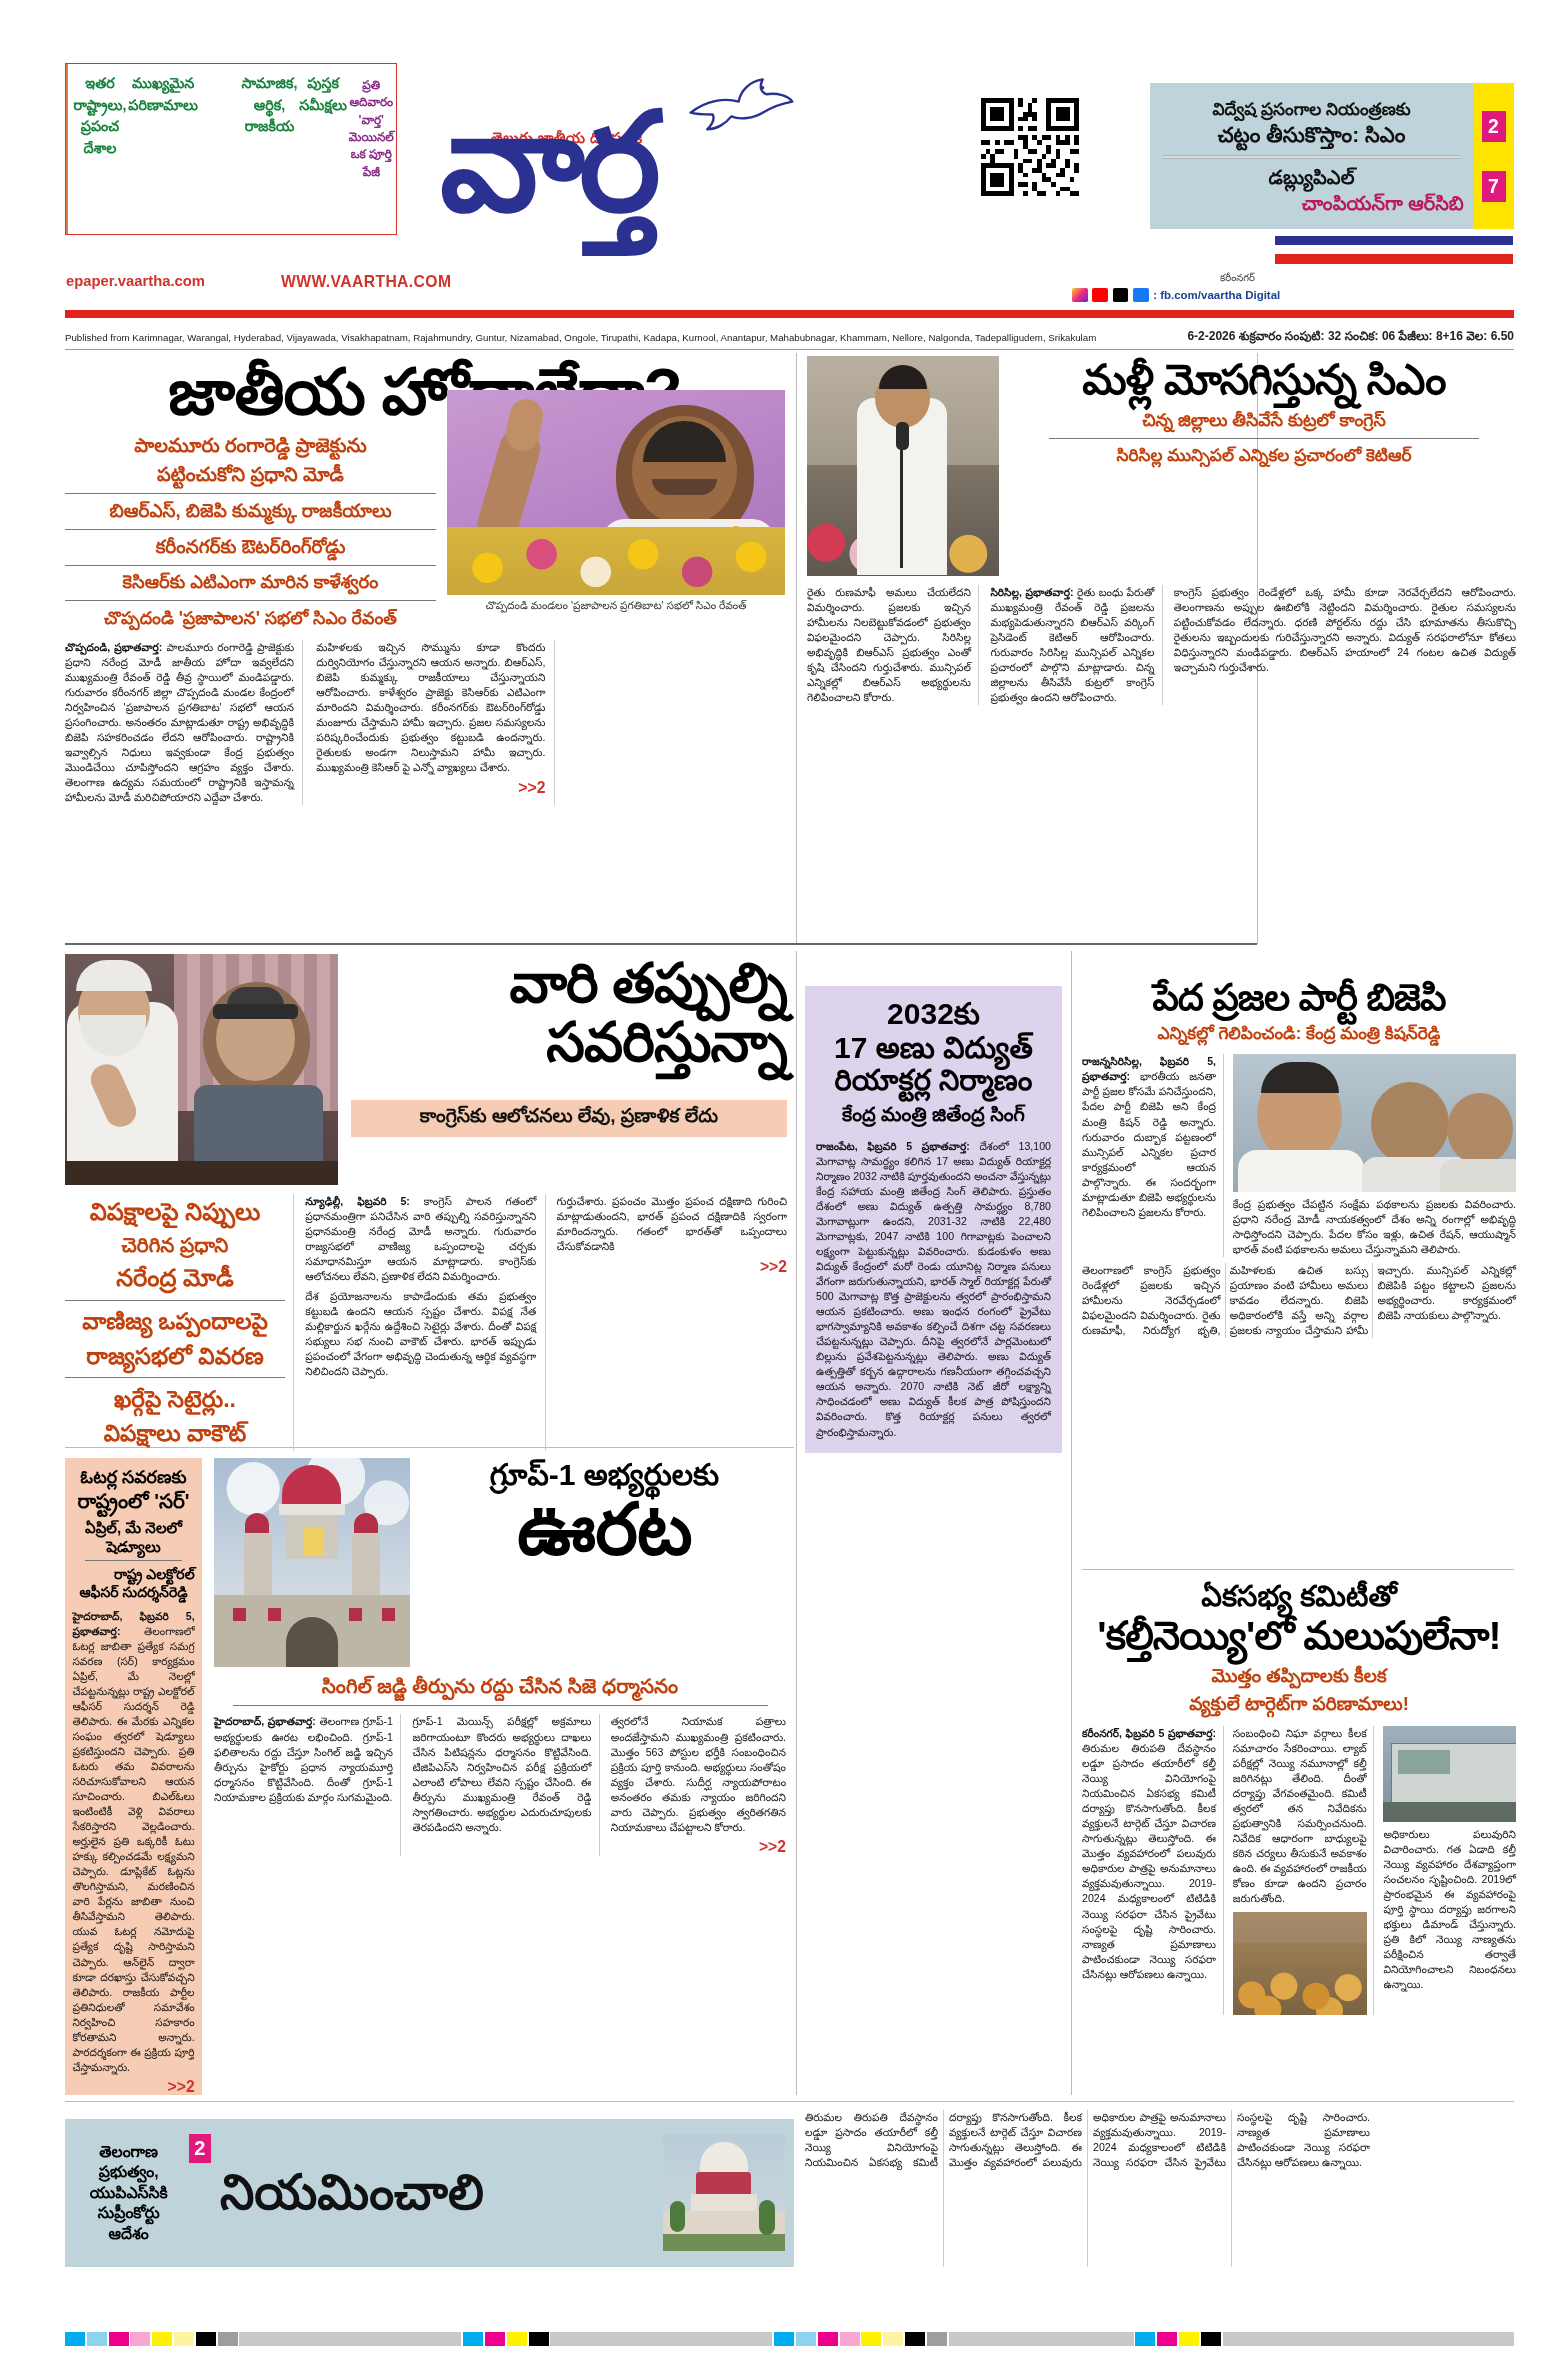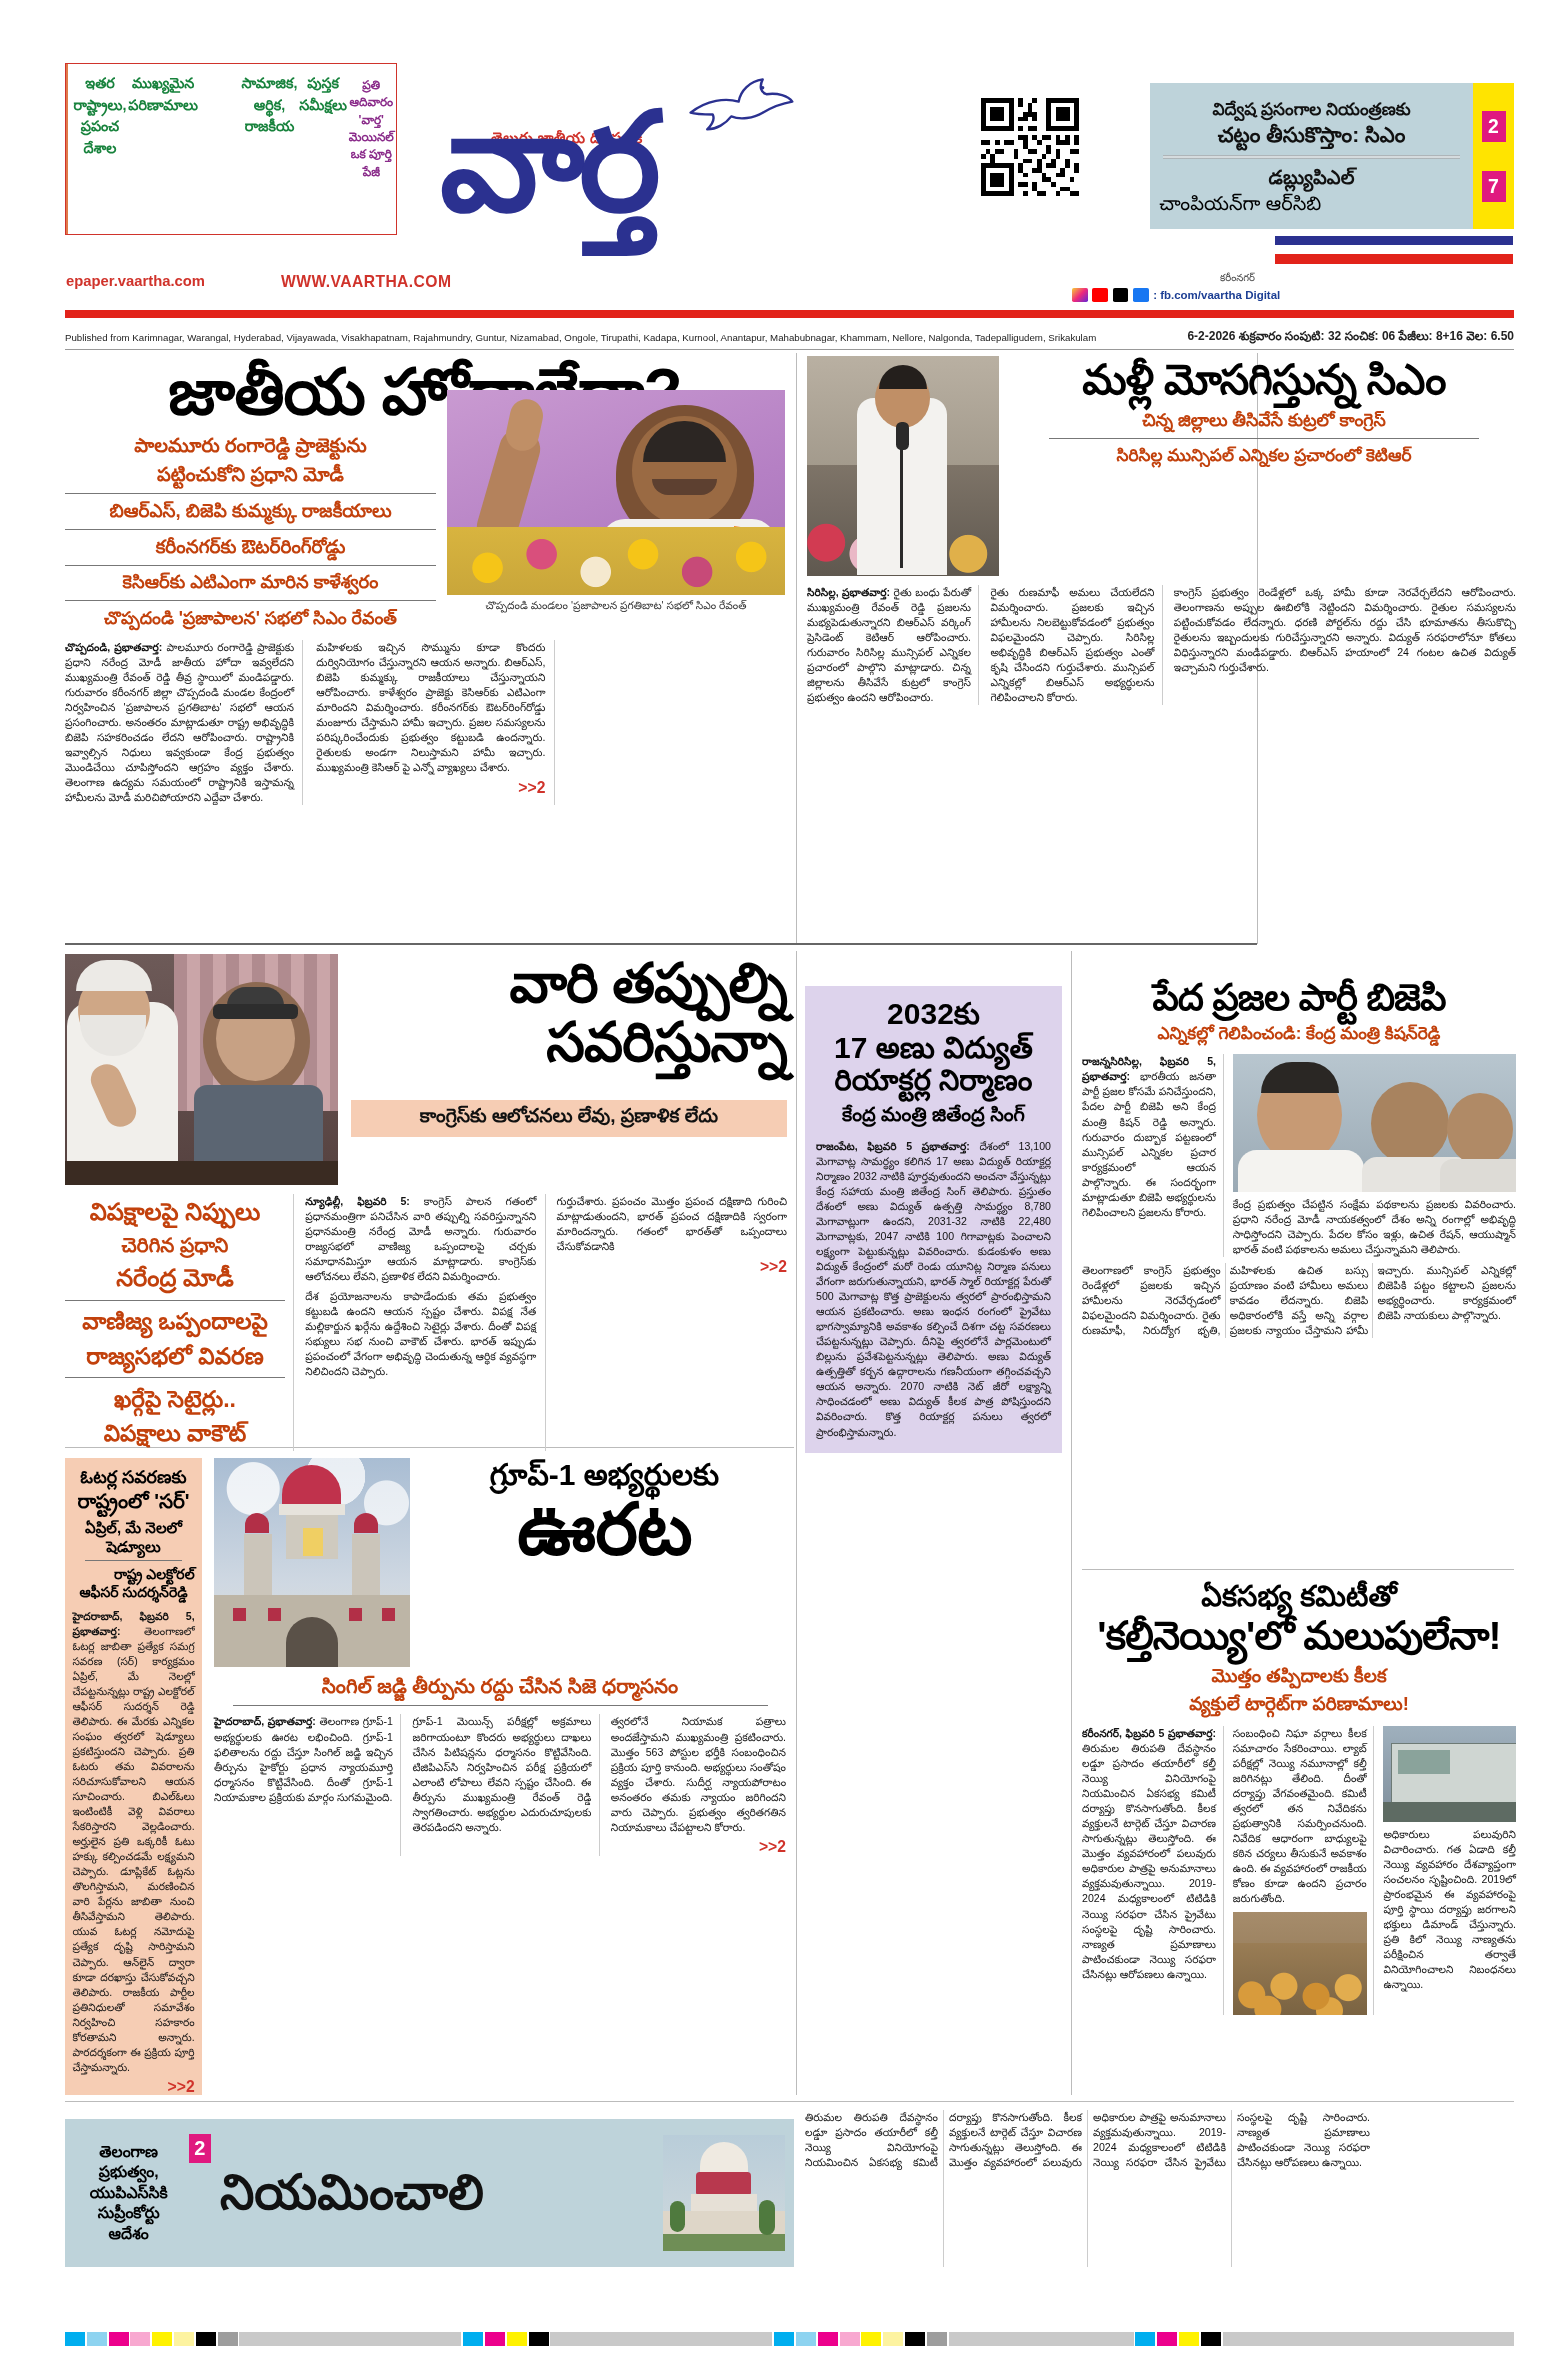--- a/index.html
+++ b/index.html
@@ -27,21 +27,21 @@
   .dove{position:absolute;left:297px;top:9.2px;width:111px;height:74px;}
   .qr{position:absolute;left:916px;top:35px;width:98px;height:98px;background:#fff;}
   .qr svg{display:block;}
 
   .promo-right{position:absolute;left:1085px;top:20px;width:364px;height:146px;display:flex;}
   .pr-body{flex:1;background:#bed3da;padding:8.3px 9.2px 5.5px;display:flex;flex-direction:column;justify-content:center;gap:1.8px;box-sizing:border-box;}
   .pr-l1{font-size:17px;font-weight:bold;color:#111;text-align:center;line-height:1.25;}
   .pr-l2{font-size:21px;font-weight:bold;color:#111;text-align:center;line-height:1.2;}
   .pr-divider{height:3.7px;background:linear-gradient(#9aa2a6,#e9eef0,#9aa2a6);margin:5.5px 3.7px 4.6px;}
   .pr-l3{font-size:19.4px;font-weight:bold;color:#111;text-align:center;line-height:1.25;}
-  .pr-l4{font-size:19.4px;font-weight:normal;color:#000000;text-align:left;line-height:1.25;}
+  .pr-l4{font-size:19.4px;font-weight:bold;color:#be185d;text-align:right;line-height:1.25;}
   .pr-rail{width:41px;background:#ffe400;display:flex;flex-direction:column;align-items:center;justify-content:space-around;padding:13px 0;box-sizing:border-box;}
   .pg-chip{background:#e0197f;color:#fff;font-size:19.4px;font-weight:bold;width:24px;height:31px;display:flex;align-items:center;justify-content:center;}
 
   .site-left{position:absolute;left:66px;top:273px;font-size:14.8px;font-weight:bold;color:#d0332b;}
   .site-right{position:absolute;left:244px;top:273px;font-size:15.7px;font-weight:bold;color:#d0332b;letter-spacing:0.4px;margin-left:37px;}
   .kari{position:absolute;left:1220px;top:272px;font-size:10px;color:#444;}
   .soc{position:absolute;left:1072px;top:288px;display:flex;align-items:center;gap:4.6px;font-size:11.5px;font-weight:bold;color:#1d3f94;}
   .soc .ic{width:15.7px;height:14px;border-radius:1.8px;display:inline-block;}
   .flagbar{position:absolute;left:1275px;top:236px;width:238px;}
   .flagbar div{height:9.2px;}
@@ -305,25 +305,25 @@
       <div style="flex:1;">
         <h1 class="hl te" style="font-size:42px;line-height:1.12;text-align:center;">మళ్లీ మోసగిస్తున్న సిఎం</h1>
         <div class="kicker te" style="font-size:17.5px;margin-top:3.7px;">చిన్న జిల్లాలు తీసివేసే కుట్రలో కాంగ్రెస్</div>
         <div class="kicker-rule" style="margin:4.6px 37px;"></div>
         <div class="kicker te" style="font-size:17px;">సిరిసిల్ల మున్సిపల్ ఎన్నికల ప్రచారంలో కెటిఆర్</div>
       </div>
     </div>
 
     <div style="display:flex;gap:11px;margin-top:9.2px;">
       <div style="width:164px;border-right:0.9px solid #ccc;padding-right:7.4px;">
+        <div class="body-te te">రైతు రుణమాఫీ అమలు చేయలేదని విమర్శించారు. ప్రజలకు ఇచ్చిన హామీలను నిలబెట్టుకోవడంలో ప్రభుత్వం విఫలమైందని చెప్పారు. సిరిసిల్ల అభివృద్ధికి బిఆర్‌ఎస్ ప్రభుత్వం ఎంతో కృషి చేసిందని గుర్తుచేశారు. మున్సిపల్ ఎన్నికల్లో బిఆర్‌ఎస్ అభ్యర్థులను గెలిపించాలని కోరారు.</div>
+      </div>
+      <div style="width:164px;border-right:0.9px solid #ccc;padding-right:7.4px;">
         <div class="body-te"><span class="lede te">సిరిసిల్ల, ప్రభాతవార్త:</span>
           <span class="te">రైతు బంధు పేరుతో ముఖ్యమంత్రి రేవంత్ రెడ్డి ప్రజలను మభ్యపెడుతున్నారని బిఆర్‌ఎస్ వర్కింగ్ ప్రెసిడెంట్ కెటిఆర్ ఆరోపించారు. గురువారం సిరిసిల్ల మున్సిపల్ ఎన్నికల ప్రచారంలో పాల్గొని మాట్లాడారు. చిన్న జిల్లాలను తీసివేసే కుట్రలో కాంగ్రెస్ ప్రభుత్వం ఉందని ఆరోపించారు.</span></div>
-      </div>
-      <div style="width:164px;border-right:0.9px solid #ccc;padding-right:7.4px;">
-        <div class="body-te te">రైతు రుణమాఫీ అమలు చేయలేదని విమర్శించారు. ప్రజలకు ఇచ్చిన హామీలను నిలబెట్టుకోవడంలో ప్రభుత్వం విఫలమైందని చెప్పారు. సిరిసిల్ల అభివృద్ధికి బిఆర్‌ఎస్ ప్రభుత్వం ఎంతో కృషి చేసిందని గుర్తుచేశారు. మున్సిపల్ ఎన్నికల్లో బిఆర్‌ఎస్ అభ్యర్థులను గెలిపించాలని కోరారు.</div>
       </div>
       <div style="flex:1;">
         <div class="body-te te">కాంగ్రెస్ ప్రభుత్వం రెండేళ్లలో ఒక్క హామీ కూడా నెరవేర్చలేదని ఆరోపించారు. తెలంగాణను అప్పుల ఊబిలోకి నెట్టిందని విమర్శించారు. రైతుల సమస్యలను పట్టించుకోవడం లేదన్నారు. ధరణి పోర్టల్‌ను రద్దు చేసి భూమాతను తీసుకొచ్చి రైతులను ఇబ్బందులకు గురిచేస్తున్నారని అన్నారు. విద్యుత్ సరఫరాలోనూ కోతలు విధిస్తున్నారని మండిపడ్డారు. బిఆర్‌ఎస్ హయాంలో 24 గంటల ఉచిత విద్యుత్ ఇచ్చామని గుర్తుచేశారు.</div>
       </div>
     </div>
   </div>
 
   <div style="position:absolute;left:65px;top:954px;width:722px;">
     <div style="display:flex;gap:13px;">
       <div class="photo" style="width:273px;height:231px;flex:none;">

